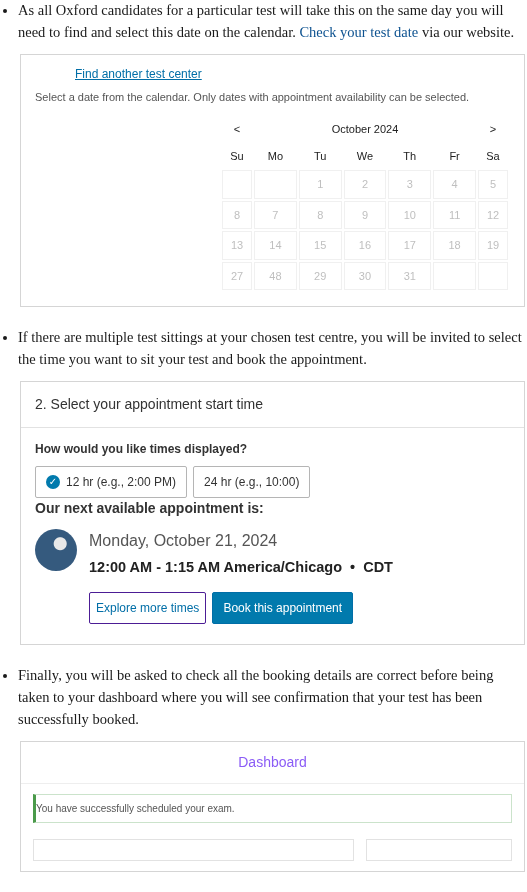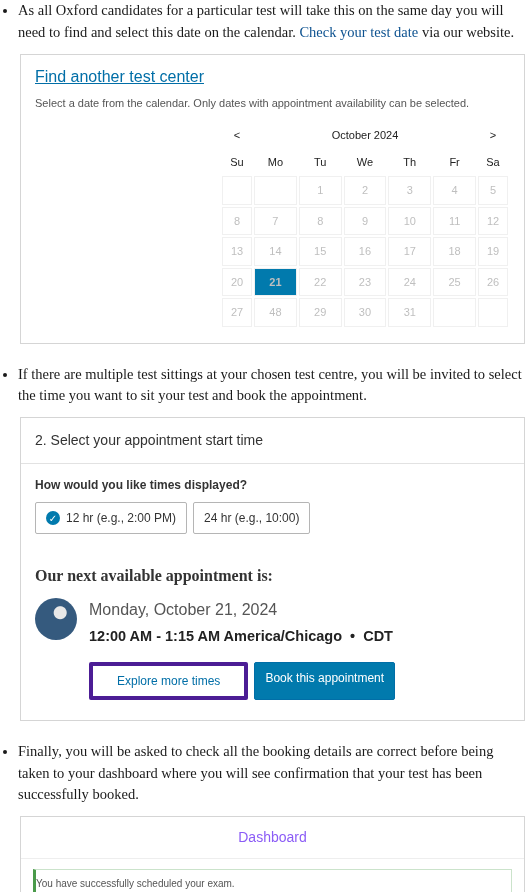--- a/index.html
+++ b/index.html
@@ -22,48 +22,48 @@
   a.inline-link { color: #0d5290; text-decoration: none; margin-top: 12px; }
   .panel {
     border: 1px solid #d5d5d5;
     margin: 10px 2px 20px 2px;
     font-family: Arial, Helvetica, sans-serif;
     font-size: 12px;
     color: #333;
     background: #fff;
   }
   .panel.cal { padding: 10px 14px 14px; }
-  .cal-link { color: #016ea7; text-decoration: underline; font-size: 16px; cursor: pointer; }
+  .cal-link { color: #016ea7; text-decoration: underline; font-size: 12px; cursor: pointer; margin-left: 40px; }
   .cal-note { color: #555; font-size: 11px; margin: 6px 0 10px; }
   .cal-arrow { width:30px; text-align:center; color:#555; cursor:pointer; font-weight:bold; }
   .cal-title { flex:1; text-align:center; font-weight:bold; font-size:12px; color:#222; }
   table.cal-table { width: 100%; border-collapse: separate; border-spacing: 2px; table-layout: fixed; font-size: 11px; margin-left:auto; }
   table.cal-table { width: 290px; float:right; }
   .cal-wrap::after { content:""; display:block; clear:both; }
   table.cal-table th { font-weight: normal; color:#222; padding:4px 0; text-align:center; font-size:11px; }
   table.cal-table td { text-align:center; padding:5px 0; color:#bfbfbf; border:1px solid #f0f0f0; }
   td.sel { background:#017aad; color:#fff; font-weight:bold; }
   td.empty { border:none; }
   
   .panel.appt { padding:0; }
   .appt-head { padding:12px 14px; border-bottom:1px solid #e2e2e2; font-size:14px; color:#333; font-family: Liberation Sans, sans-serif; }
   .appt-body { padding:12px 14px 20px; font-family: Arial, sans-serif; }
   .appt-body .q { font-size:12px; font-weight:bold; margin-bottom:8px; }
   .toggle-group { display:flex; gap:6px; }
   .toggle-btn { border:1px solid #b5b5b5; padding:6px 10px; font-size:12px; display:flex; align-items:center; gap:6px; cursor:pointer; border-radius:2px; }
   .toggle-btn .check { width:14px; height:14px; border-radius:50%; background:#017aad; color:#fff; font-size:10px; display:flex; align-items:center; justify-content:center; }
-  .next-avail { margin-top:30px; font-size:16px; font-weight:bold;font-family:Liberation Serif, serif; }
+  .next-avail { font-size:14px; font-weight:bold; }
   .slot { display:flex; gap:12px; margin-top:10px; }
   .moon { width:42px; height:42px; border-radius:50%; background: radial-gradient(circle at 60% 35%, #e8e8e8 0 6px, #355a7e 7px 100%); flex-shrink:0; }
   .slot-info { font-family: Arial, sans-serif; }
   .slot-date { font-size:16px; color:#555; }
   .slot-time { font-size:14.5px; font-weight:bold; color:#222; margin-top:4px; }
   .slot-bullet { padding: 0 4px;  }
   .btn-row { display:flex; gap:6px; margin-top:14px; margin-left:54px; }
-  .btn-outline { border:4px solid #4c1d95; color:#016ea7; background:#fff; padding:6px 24px; font-size:12px; cursor:pointer; border-radius:2px; }
+  .btn-outline { border:1px solid #4c1d95; color:#016ea7; background:#fff; padding:6px 6px; font-size:12px; cursor:pointer; border-radius:2px; }
   .btn-solid { border:1px solid #016ea7; color:#fff; background:#017aad; padding:6px 10px; font-size:12px; cursor:pointer; border-radius:2px;text-align:center; }
   
   .panel.dash { padding:0; font-family: Arial, sans-serif; font-size:11px;}
   .dash-title { text-align:center; padding:10px 0; font-size:14px; color:#8b5cf6; border-bottom:1px solid #eee;}
   .success-bar { margin:10px 12px; border:1px solid #cbe3cb; border-left:3px solid #4a9a4a; padding:6px 0; font-size:10px; color:#555;}
   .dash-cols { display:flex; gap:12px; padding: 6px 12px 10px; align-items:flex-start;}
   .card { border:1px solid #e2e2e2; padding:10px 12px;}
   .dash-left { flex:1; display:flex; flex-direction:column; gap:12px; }
   .dash-right { width:120px; }
 </style>
@@ -113,29 +113,20 @@
             <td>12</td>
           </tr>
           <tr>
             <td>13</td>
             <td>14</td>
             <td>15</td>
             <td>16</td>
             <td>17</td>
             <td>18</td>
             <td>19</td>
-          </tr>
-          <tr>
-            <td>20</td>
-            <td class="sel">21</td>
-            <td>22</td>
-            <td>23</td>
-            <td>24</td>
-            <td>25</td>
-            <td>26</td>
           </tr>
           <tr>
             <td>27</td>
             <td>48</td>
             <td>29</td>
             <td>30</td>
             <td>31</td>
             <td class="empty"></td>
                 <td class="empty"></td>
           </tr>

